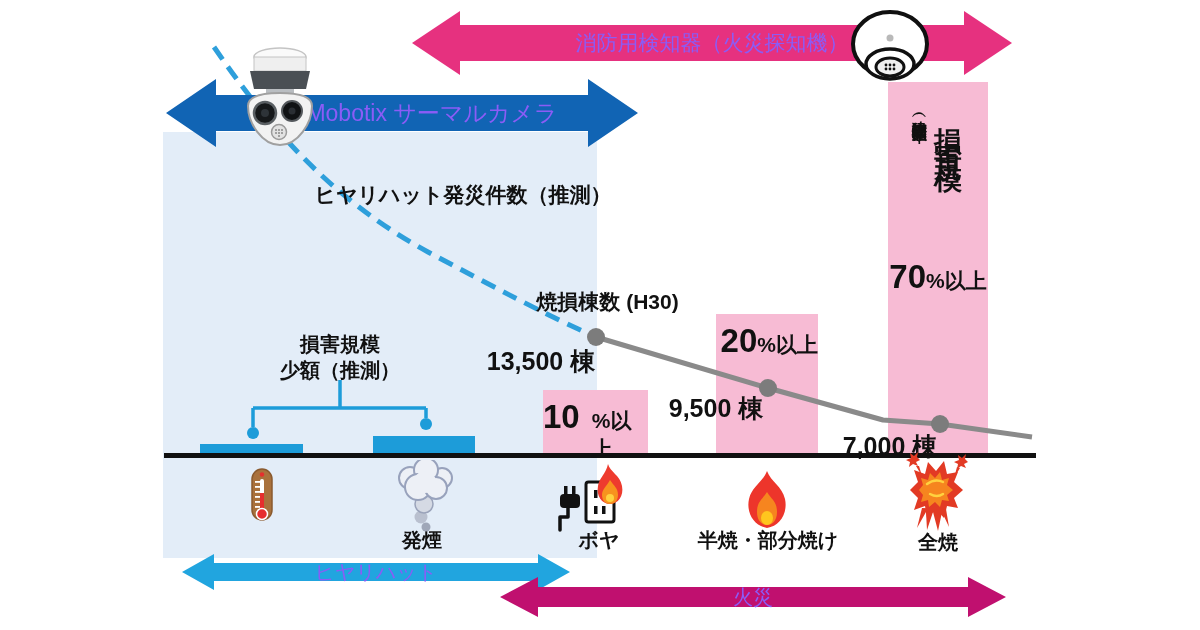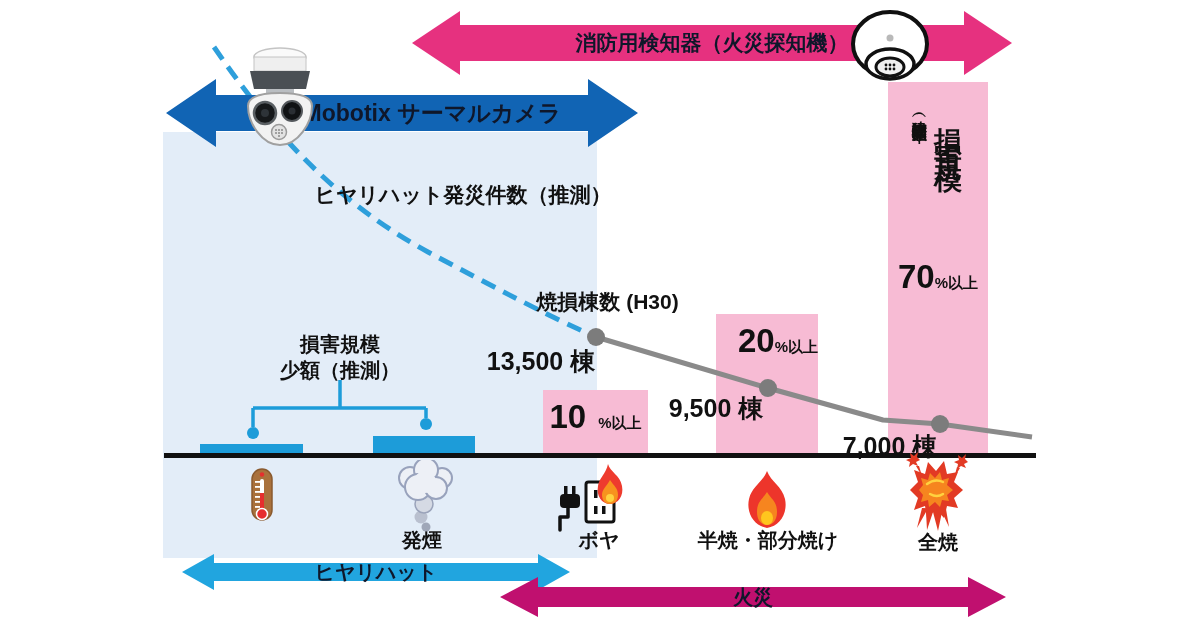--- a/index.html
+++ b/index.html
@@ -12,42 +12,42 @@
   #pinkbar1{left:543px;top:390px;width:105px;height:64px;}
   #pinkbar2{left:716px;top:314px;width:102px;height:140px;}
   #pinkbar3{left:888px;top:82px;width:100px;height:372px;}
   .cyanbar{background:#1D9CD9;}
   #cyanbar1{left:200px;top:444px;width:103px;height:9px;}
   #cyanbar2{left:373px;top:436px;width:102px;height:17px;}
   #baseline{left:164px;top:453px;width:872px;height:5px;background:#111;}
   
   .arrowbox{display:flex;align-items:center;justify-content:center;}
   .arrowbox svg{position:absolute;left:0;top:0;}
-  .arrowlabel{position:relative;color:#0f172a;font-weight:bold;white-space:nowrap;}
+  .arrowlabel{position:relative;color:#8b5cf6;font-weight:normal;white-space:nowrap;}
   #arrow-top{left:410px;top:8px;width:604px;height:70px;}
   #arrow-top .arrowlabel{font-size:21px;}
   #arrow-cam{left:164px;top:76px;width:476px;height:74px;}
   #arrow-cam .arrowlabel{font-size:23px;padding-left:60px;}
   #arrow-hiyari{left:180px;top:552px;width:392px;height:40px;}
   #arrow-hiyari .arrowlabel{font-size:20px;}
   #arrow-kasai{left:498px;top:574px;width:510px;height:46px;}
   #arrow-kasai .arrowlabel{font-size:20px;}
   
   .lbl{font-weight:bold;white-space:nowrap;display:flex;align-items:center;justify-content:center;margin-top:8px;}
   #lbl-hiyari-count{left:330px;top:173px;width:266px;height:28px;font-size:21px;}
   #lbl-yakeson{left:530px;top:281px;width:155px;height:26px;font-size:21px;}
   .count{font-size:25px;}
   #count1{left:478px;top:339px;width:126px;height:28px;}
   #count2{left:658px;top:386px;width:116px;height:28px;}
   #count3{left:832px;top:424px;width:116px;height:28px;}
   #lbl-smalldamage{left:250px;top:331px;width:180px;height:54px;font-size:20px;line-height:26px;
                    text-align:center;font-weight:bold;}
   .pct{display:flex;align-items:baseline;justify-content:center;font-weight:bold;}
   .pct .big{font-size:33px;}
-  .pct .suf{font-size:15px;}
+  .pct .suf{font-size:21px;}
   #pct1{left:543px;top:398px;width:105px;height:44px;gap:12px;}
   #pct2{left:716px;top:322px;width:102px;height:44px;justify-content:flex-end;}
   #pct3{left:888px;top:258px;width:100px;height:44px;}
   .cat{font-size:20px;font-weight:bold;text-align:center;display:flex;align-items:center;justify-content:center;white-space:nowrap;}
   #cat1{left:208px;top:527px;width:120px;height:26px;}
   #cat2{left:372px;top:527px;width:100px;height:26px;}
   #cat3{left:549px;top:527px;width:100px;height:26px;}
   #cat4{left:688px;top:527px;width:160px;height:26px;}
   #cat5{left:888px;top:529px;width:100px;height:26px;}
   

